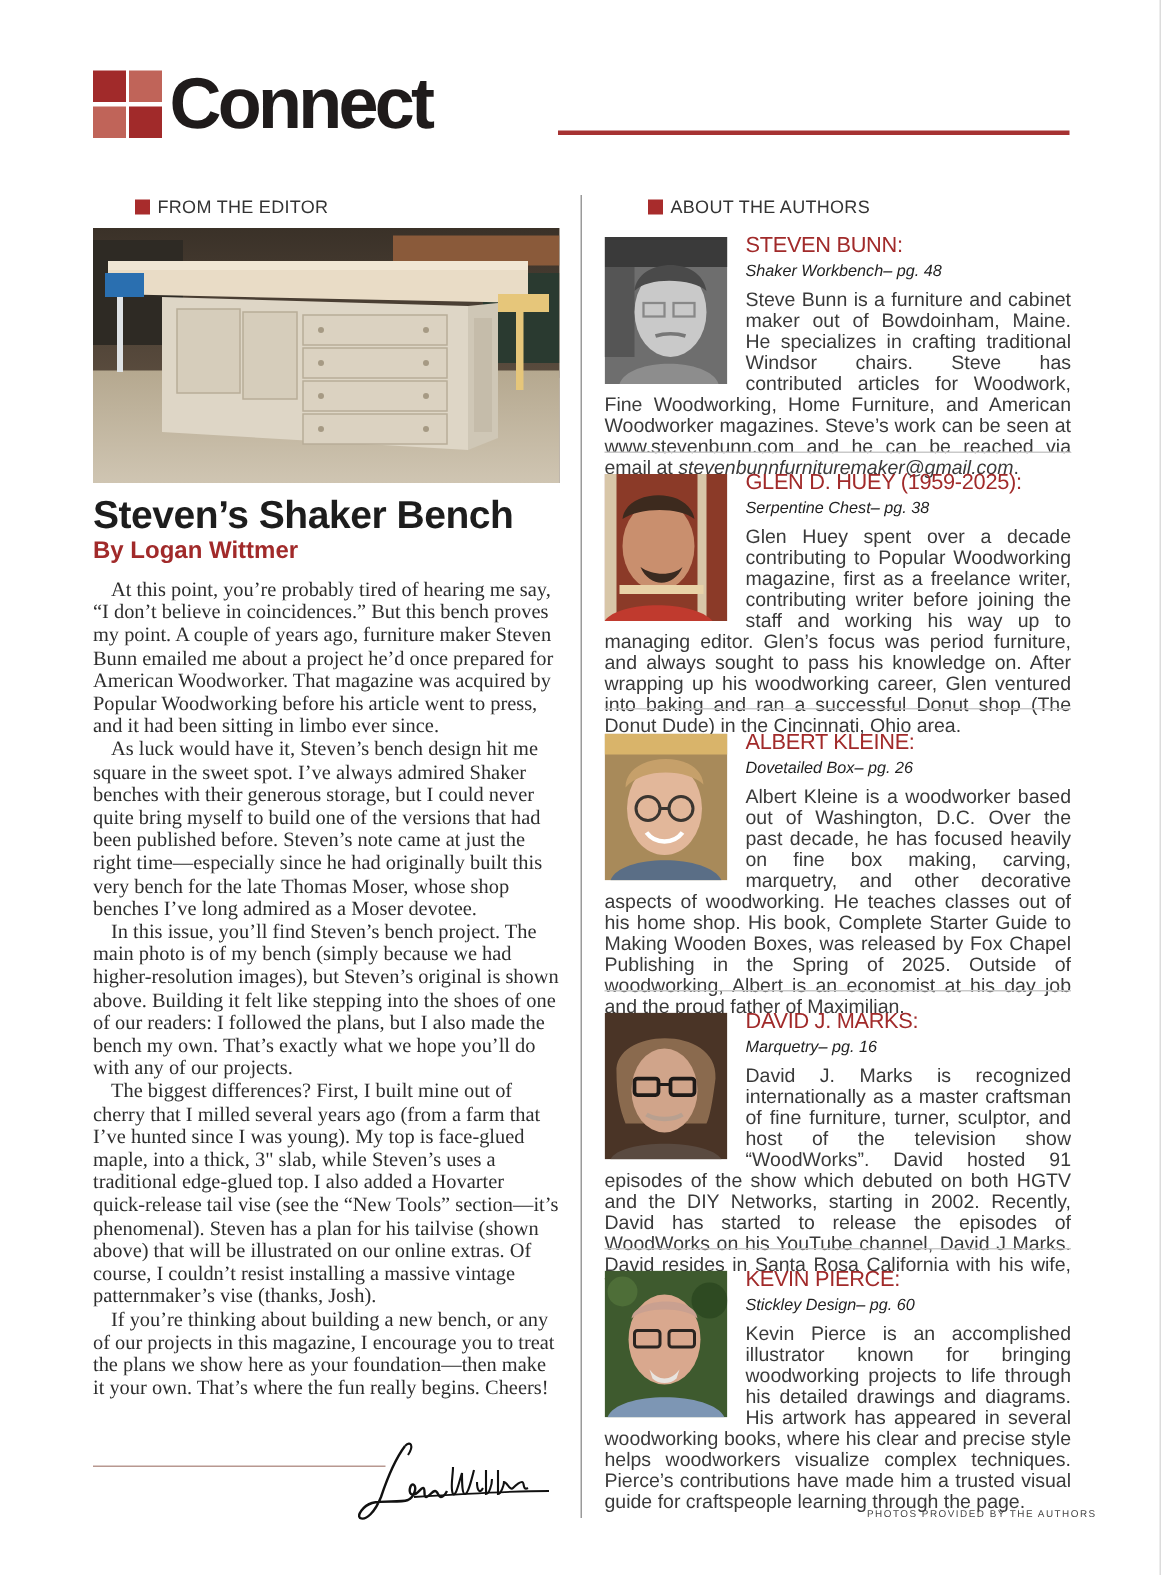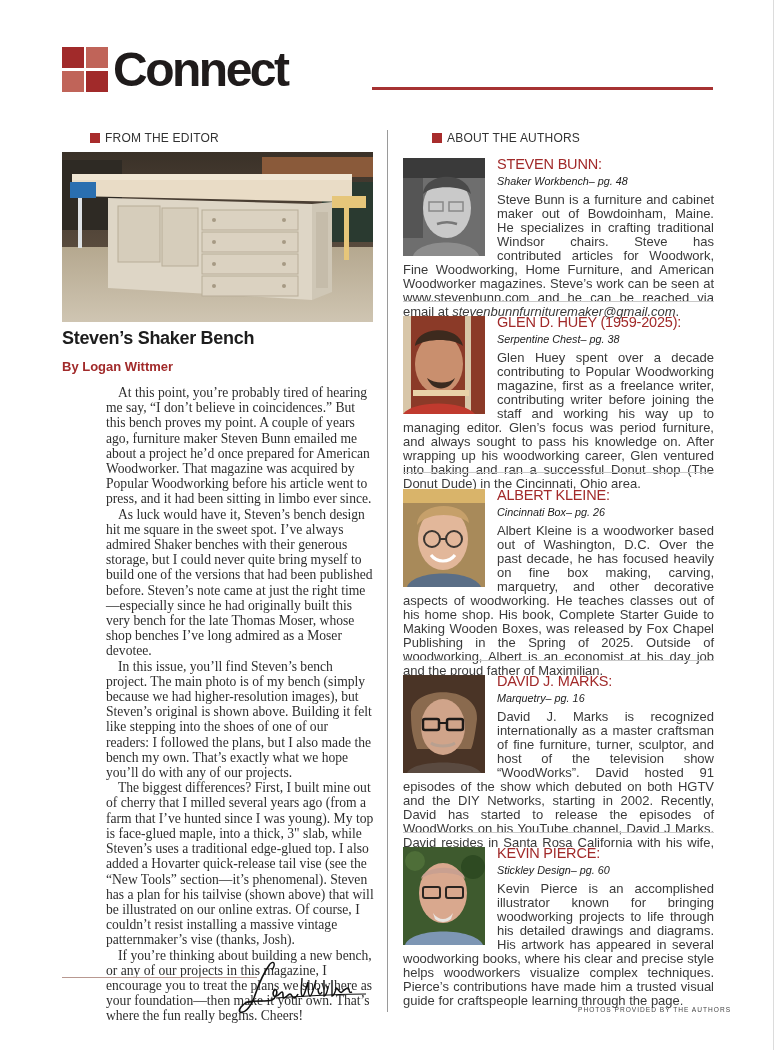--- a/index.html
+++ b/index.html
@@ -23,24 +23,24 @@
   .col-divider { position: absolute; left: 387px; top: 130px; width: 1px; height: 882px; background: #9a9a9a; }
 
   
   .section-label { position: absolute; top: 131px; display: flex; align-items: center; font-family: "Liberation Sans", sans-serif; font-size: 12px; color: #333; letter-spacing: 0.2px; padding-left: 28px; }
   .section-label .mark { width: 10px; height: 10px; background: #a82c2c; margin-right: 5px; }
   .section-label.left { left: 62px; }
   .section-label.right { left: 404px; }
 
   
   .main-photo { position: absolute; left: 62px; top: 152px; width: 311px; height: 170px; overflow: hidden; background: #7a6a58; }
-  .article-title { position: absolute; left: 62px; top: 328px; font-family: "Liberation Sans", sans-serif; font-weight: 700; font-size: 18px; color: #1d1d1d; letter-spacing: -0.3px; white-space: nowrap; }
-  .byline { position: absolute; left: 62px; top: 359px; font-family: "Liberation Sans", sans-serif; font-weight: 700; font-size: 13px; color: #a12a2a; }
+  .article-title { position: absolute; left: 62px; top: 328px; font-family: "Liberation Sans", sans-serif; font-weight: 700; font-size: 26px; color: #1d1d1d; letter-spacing: -0.3px; white-space: nowrap; }
+  .byline { position: absolute; left: 62px; top: 359px; font-family: "Liberation Sans", sans-serif; font-weight: 700; font-size: 16px; color: #a12a2a; }
   .article-body { position: absolute; left: 62px; top: 385px; width: 312px; font-family: "Liberation Serif", serif; font-size: 13.6px; line-height: 15.2px; color: #2e2e2e; }
-  .article-body p { text-indent: 12px; text-align: left; margin-left: 44px; }
+  .article-body p { text-indent: 12px; text-align: left; }
   .sig-rule { position: absolute; left: 62px; top: 977px; width: 195px; height: 1px; background: #b89890; }
   .signature { position: absolute; left: 236px; top: 958px; width: 132px; height: 58px; }
 
   
   .author { position: absolute; left: 403px; width: 311px; }
   .author .photo { position: absolute; left: 0; top: 0; width: 82px; height: 98px; overflow: hidden; }
   .author .name { position: absolute; left: 94px; top: -2px; font-family: "Liberation Sans", sans-serif; font-weight: 400; font-size: 14.5px; color: #a12a2a; white-space: nowrap; letter-spacing: -0.2px; }
   .author .article { position: absolute; left: 94px; top: 17px; font-family: "Liberation Sans", sans-serif; font-style: italic; font-size: 10.8px; color: #222; white-space: nowrap; }
   .author .article .pg { font-style: italic; }
   .author .bio { position: absolute; left: 0; top: 35px; width: 311px; font-family: "Liberation Sans", sans-serif; font-size: 13px; line-height: 14.05px; color: #3a3a3a; text-align: justify; }
@@ -193,21 +193,21 @@
       <ellipse cx="40" cy="50" rx="25" ry="31" fill="#e2b79a"></ellipse>
       <path d="M14,36 C14,12 64,10 66,34 C56,24 26,22 14,36 Z" fill="#c6a06a"></path>
       <circle cx="29" cy="50" r="8" fill="none" stroke="#3a3530" stroke-width="2"></circle>
       <circle cx="51" cy="50" r="8" fill="none" stroke="#3a3530" stroke-width="2"></circle>
       <line x1="37" y1="50" x2="43" y2="50" stroke="#3a3530" stroke-width="2"></line>
       <path d="M28,66 C34,74 46,74 52,66" stroke="#fff" stroke-width="3" fill="none"></path>
       <path d="M4,98 C10,80 70,80 78,98 Z" fill="#5a6e86"></path>
     </svg>
   </div>
   <div class="name">ALBERT KLEINE:</div>
-  <div class="article"><span>Cincinnati Box</span><span class="pg">– pg. 26</span></div>
+  <div class="article"><span>Dovetailed Box</span><span class="pg">– pg. 26</span></div>
   <div class="bio"><span class="float"></span><span>Albert Kleine is a woodworker based out of Washington, D.C. Over the past decade, he has focused heavily on fine box making, carving, marquetry, and other decorative aspects of woodworking. He teaches classes out of his home shop. His book, Complete Starter Guide to Making Wooden Boxes, was released by Fox Chapel Publishing in the Spring of 2025. Outside of woodworking, Albert is an economist at his day job and the proud father of Maximilian.</span></div>
 </div>
 <div class="author-sep" style="top:660px;"></div>
 
 <div class="author" style="top:675px;">
   <div class="photo">
     <svg width="82" height="98" viewBox="0 0 82 98">
       <rect width="82" height="98" fill="#4a3426"></rect>
       <path d="M8,40 C6,10 76,8 74,44 C72,60 70,70 68,74 L14,74 C10,64 8,54 8,40 Z" fill="#8a6a4e"></path>
       <ellipse cx="40" cy="52" rx="22" ry="28" fill="#d0a48a"></ellipse>

